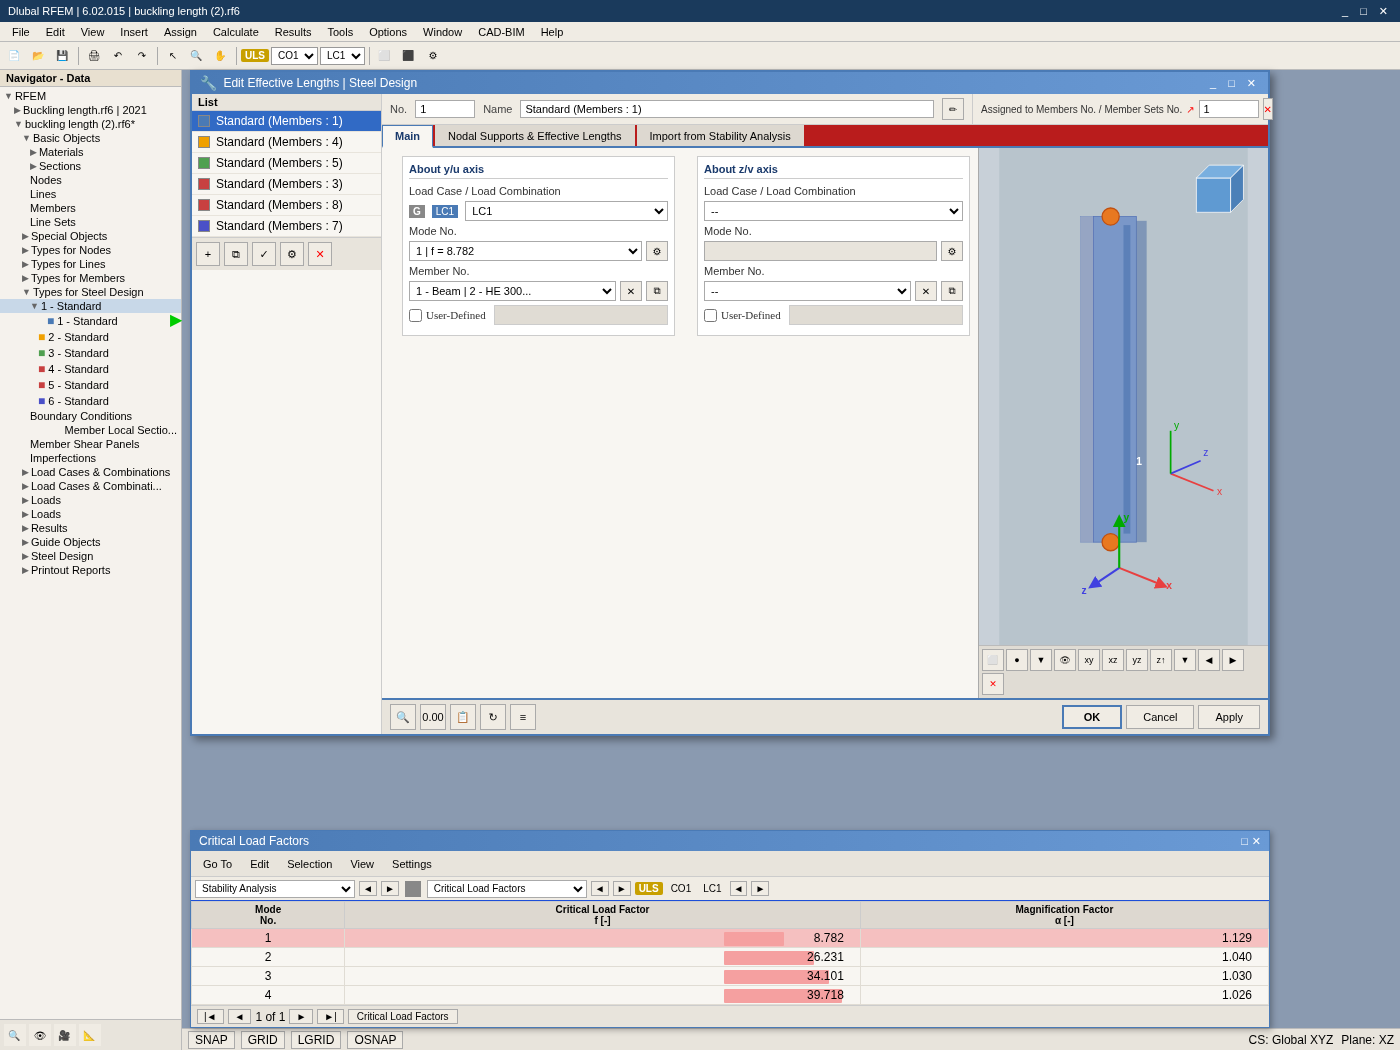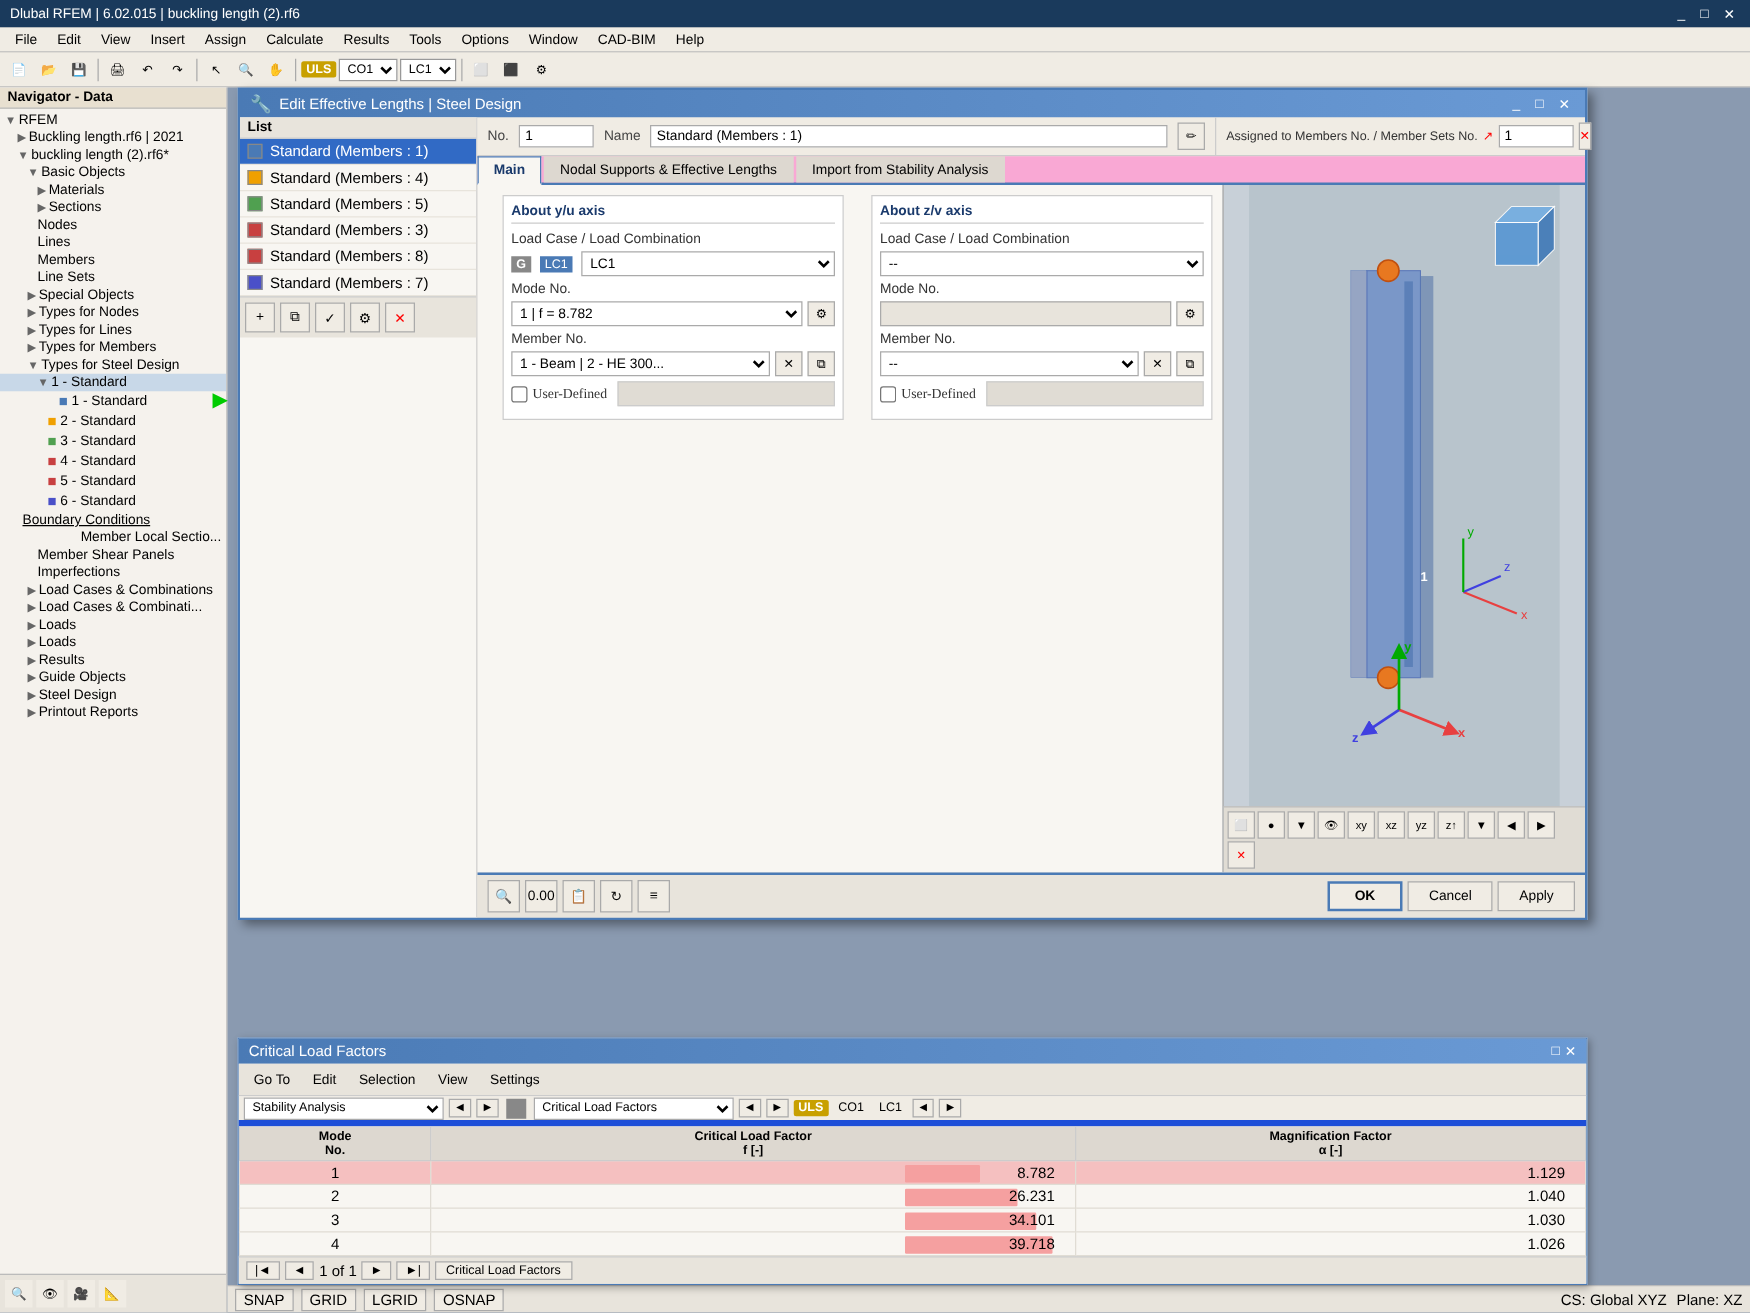--- a/index.html
+++ b/index.html
@@ -52,21 +52,21 @@
     .list-item .color-box { width: 12px; height: 12px; margin-right: 6px; flex-shrink: 0; border: 1px solid #888; }
     .list-footer { display: flex; gap: 4px; padding: 4px; border-top: 1px solid #ccc; background: #e8e4dc; }
     .list-footer-btn { width: 24px; height: 24px; background: #f0ece4; border: 1px solid #aaa; cursor: pointer; display: flex; align-items: center; justify-content: center; font-size: 11px; }
     .no-field { width: 60px; border: 1px solid #aaa; padding: 2px 4px; font-size: 11px; background: white; }
     .name-label { font-size: 11px; color: #444; }
     .name-field { flex: 1; border: 1px solid #aaa; padding: 2px 4px; font-size: 11px; background: white; }
     .edit-btn { width: 22px; height: 22px; background: #f0ece4; border: 1px solid #aaa; cursor: pointer; display: flex; align-items: center; justify-content: center; font-size: 10px; }
     .assigned-field { flex: 1; border: 1px solid #aaa; padding: 2px 4px; font-size: 11px; background: white; }
 
     
-    .tabs { display: flex; background: #f9a8d4; border-bottom: 2px solid #4a7ab5; }
+    .tabs { display: flex; background: #b91c1c; border-bottom: 2px solid #4a7ab5; }
     .tab { padding: 4px 12px; font-size: 11px; cursor: pointer; border: 1px solid transparent; border-bottom: none; margin-right: 2px; background: #ddd8d0; }
     .tab.active { background: #f8f6f2; border: 1px solid #4a7ab5; border-bottom: 2px solid #f8f6f2; margin-bottom: -2px; font-weight: bold; color: #1a3a6c; }
 
     
     .tab-content { padding: 8px; background: #f8f6f2; flex: 1; }
     .two-col { display: flex; gap: 22px; padding-left: 12px; }
     .col { flex: 1; border: 1px solid #ccc; background: white; padding: 6px; }
     .col-header { font-size: 11px; font-weight: bold; color: #1a3a6c; margin-bottom: 6px; border-bottom: 1px solid #ccc; padding-bottom: 3px; }
     .form-row { display: flex; align-items: center; margin-bottom: 4px; gap: 4px; }
     .form-label { font-size: 11px; color: #333; min-width: 80px; }
@@ -100,21 +100,21 @@
     .bottom-actions { display: flex; gap: 4px; }
     .ok-btn { padding: 4px 20px; background: #f0ece4; border: 2px solid #4a7ab5; cursor: pointer; font-size: 11px; font-weight: bold; }
     .cancel-btn { padding: 4px 16px; background: #f0ece4; border: 1px solid #aaa; cursor: pointer; font-size: 11px; }
     .apply-btn { padding: 4px 16px; background: #f0ece4; border: 1px solid #aaa; cursor: pointer; font-size: 11px; }
 
     
     .clf-panel { position: absolute; bottom: 0; left: 8px; width: 1080px; background: #f8f6f2; border: 1px solid #4a7ab5; box-shadow: 2px 2px 6px rgba(0,0,0,0.3); z-index: 9; }
     .clf-title { background: linear-gradient(to right, #4a7ab5, #6a9ad5); color: white; height: 20px; display: flex; align-items: center; padding: 0 8px; justify-content: space-between; }
     .clf-toolbar { display: flex; align-items: center; height: 26px; background: #e8e4dc; border-bottom: 1px solid #ccc; padding: 0 4px; gap: 2px; }
     .clf-menu-item { font-size: 11px; padding: 0 8px; cursor: pointer; }
-    .clf-main-toolbar { display: flex; align-items: center; height: 24px; background: #f0ece4; border-bottom: 5px solid #1d4ed8; padding: 0 4px; gap: 4px; }
+    .clf-main-toolbar { display: flex; align-items: center; height: 24px; background: #f0ece4; border-bottom: 1px solid #1d4ed8; padding: 0 4px; gap: 4px; }
     .clf-combo { height: 18px; border: 1px solid #aaa; font-size: 10px; background: white; padding: 0 2px; }
     .clf-table-area { overflow-y: auto; max-height: 140px; }
     .clf-table { width: 100%; border-collapse: collapse; font-size: 11px; }
     .clf-table th { background: #ddd8d0; padding: 2px 8px; border: 1px solid #ccc; text-align: center; font-size: 10px; }
     .clf-table td { padding: 2px 8px; border: 1px solid #e0dcd4; }
     .clf-table td.center { text-align: center; }
     .clf-table td.right { text-align: right; padding-right: 16px; }
     .clf-table tr.row-highlight td { background: #f5c0c0; }
     .clf-footer { display: flex; align-items: center; height: 22px; background: #e8e4dc; border-top: 1px solid #ccc; padding: 0 6px; gap: 4px; font-size: 10px; }
     .clf-footer-btn { padding: 1px 6px; background: #f0ece4; border: 1px solid #aaa; font-size: 10px; cursor: pointer; }
@@ -268,21 +268,21 @@
         <span class="nav-label">4 - Standard</span>
       </div>
       <div class="nav-item" style="padding-left:38px;">
         <span style="color:#c84040;margin-right:3px;">■</span>
         <span class="nav-label">5 - Standard</span>
       </div>
       <div class="nav-item" style="padding-left:38px;">
         <span style="color:#4a50c8;margin-right:3px;">■</span>
         <span class="nav-label">6 - Standard</span>
       </div>
-      <div class="nav-item" style="padding-left:18px;text-decoration:underline;">
+      <div class="nav-item" style="padding-left:30px;">
         <span class="nav-label">Boundary Conditions</span>
       </div>
       <div class="nav-item" style="padding-left:30px;justify-content:flex-end;">
         <span class="nav-label">Member Local Sectio...</span>
       </div>
       <div class="nav-item" style="padding-left:30px;">
         <span class="nav-label">Member Shear Panels</span>
       </div>
       <div class="nav-item" style="padding-left:30px;">
         <span class="nav-label">Imperfections</span>

